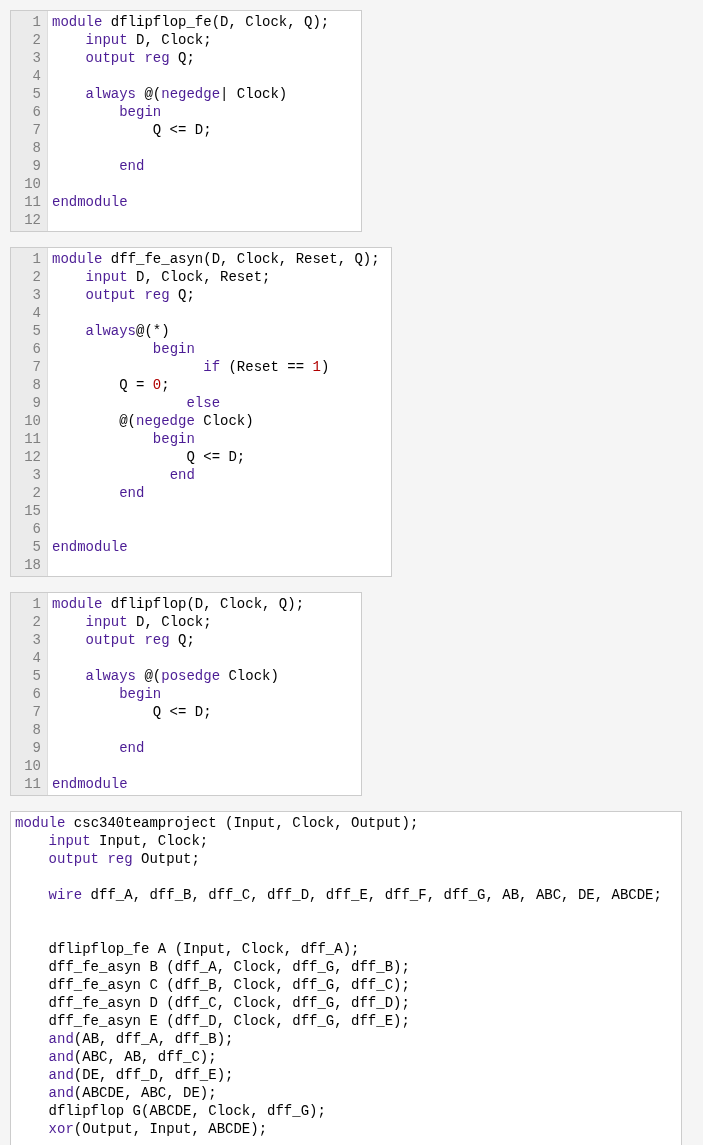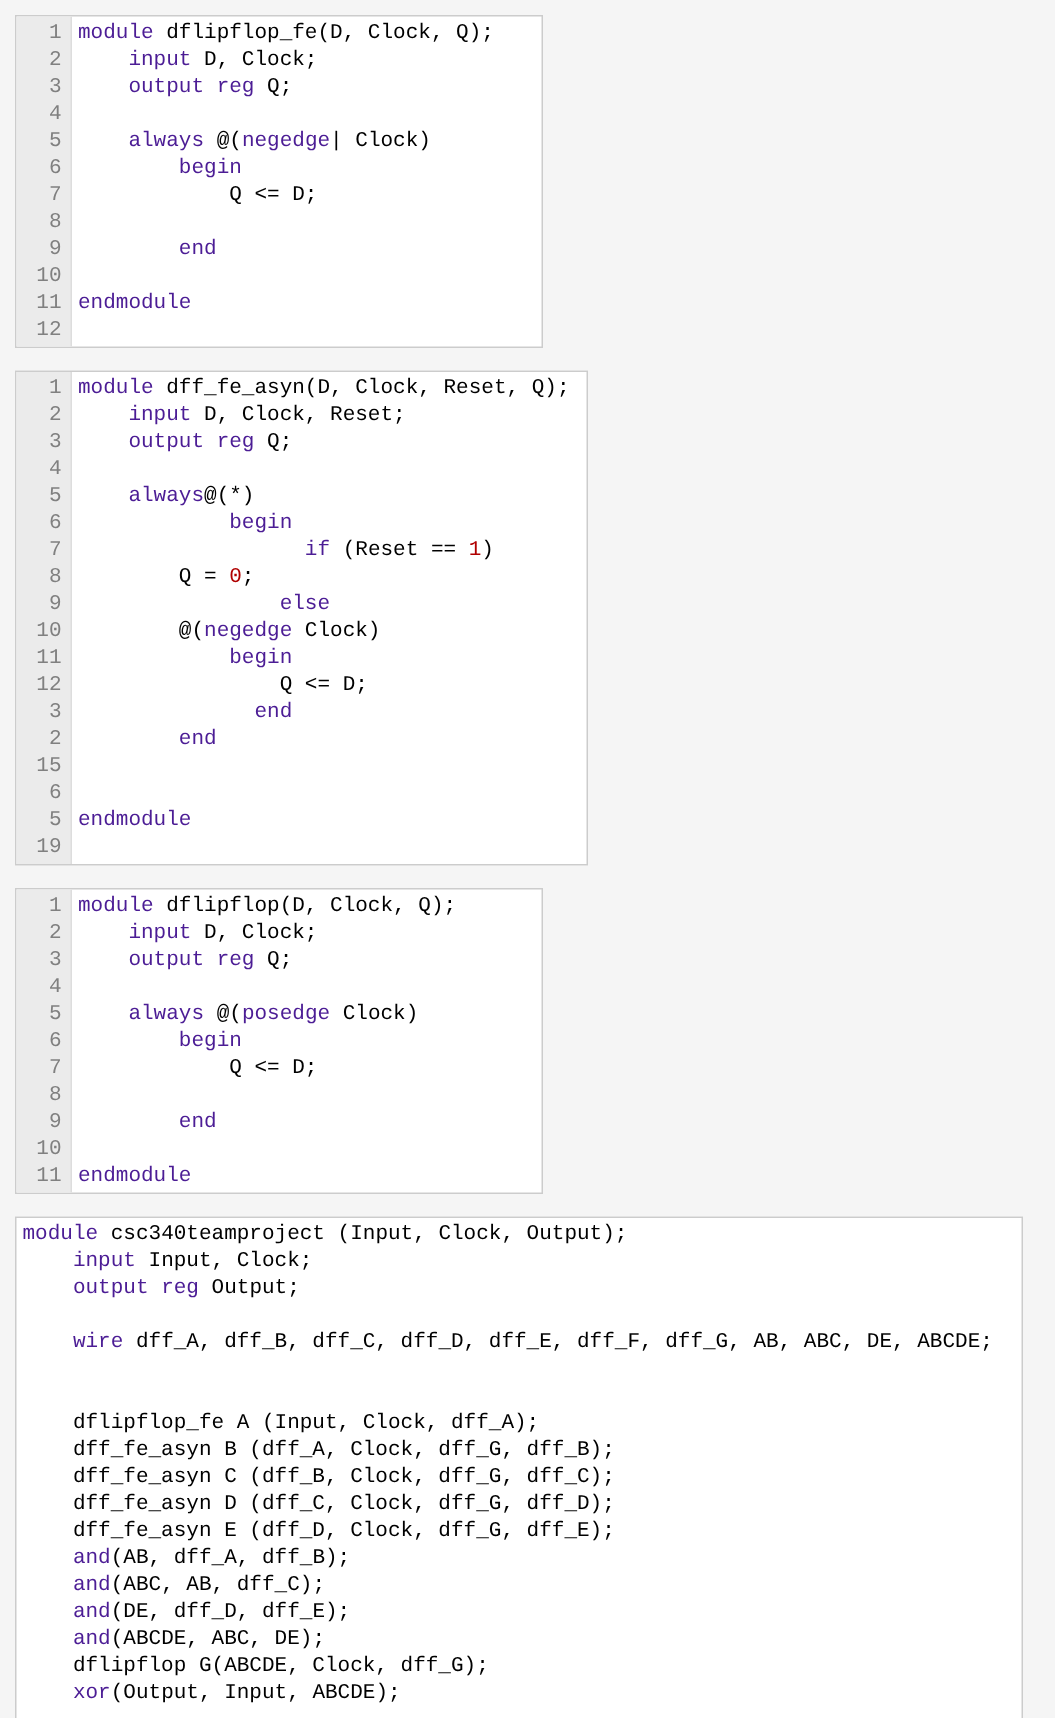--- a/index.html
+++ b/index.html
@@ -75,21 +75,21 @@
         <div>8</div>
         <div>9</div>
         <div>10</div>
         <div>11</div>
         <div>12</div>
         <div>3</div>
         <div>2</div>
         <div>15</div>
         <div>6</div>
         <div>5</div>
-        <div>19</div>
+        <div>18</div>
       </div>
       <div class="code"><div><span class="kw">module</span><span> dff_fe_asyn(D, Clock, Reset, Q);</span></div><div><span>    </span><span class="kw">input</span><span> D, Clock, Reset;</span></div><div><span>    </span><span class="kw">output</span><span> </span><span class="kw">reg</span><span> Q;</span></div><div>&nbsp;</div><div><span>    </span><span class="kw">always</span><span>@(*)</span></div><div><span>            </span><span class="kw">begin</span></div><div><span>                  </span><span class="kw">if</span><span> (Reset == </span><span class="num">1</span><span>)</span></div><div><span>        Q = </span><span class="num">0</span><span>;</span></div><div><span>                </span><span class="kw">else</span></div><div><span>        @(</span><span class="kw">negedge</span><span> Clock)</span></div><div><span>            </span><span class="kw">begin</span></div><div><span>                Q &lt;= D;</span></div><div><span>              </span><span class="kw">end</span></div><div><span>        </span><span class="kw">end</span></div><div>&nbsp;</div><div>&nbsp;</div><div><span class="kw">endmodule</span></div><div>&nbsp;</div></div>
     </div>
     <div class="code-block" style="width: 350px;">
       <div class="gutter">
         <div>1</div>
         <div>2</div>
         <div>3</div>
         <div>4</div>
         <div>5</div>

